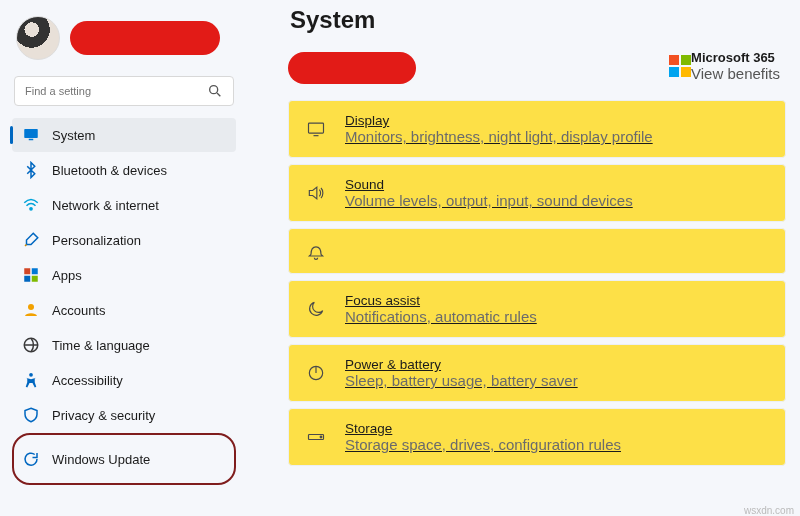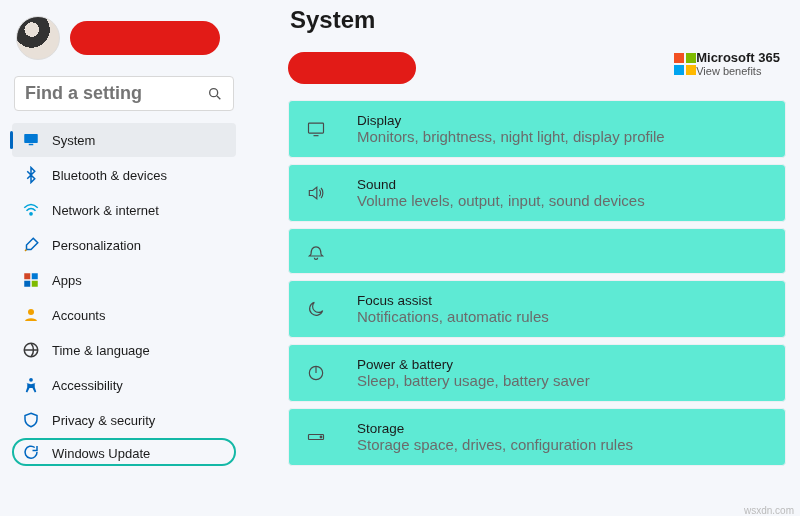--- a/index.html
+++ b/index.html
@@ -24,38 +24,37 @@
 .red-pill {
   background: #e21b17; border-radius: 20px;
 }
 .profile .red-pill { width: 150px; height: 34px; }
 .search {
   display: flex; align-items: center; justify-content: space-between;
   border: 1px solid #d8d8d8; border-radius: 4px; background: #fff;
   padding: 6px 10px; margin: 6px 2px 12px 2px;
 }
 .search input {
-  border: 0; outline: 0; font-size: 18px; background: transparent; width: 180px;
+  border: 0; outline: 0; font-size: 11px; background: transparent; width: 180px;
   color: #7f1d1d;
-  font-weight: bold;
 }
 .icon-svg { width: 16px; height: 16px; }
 .nav { display: flex; flex-direction: column; gap: 1px; }
 .nav-item {
   display: flex; align-items: center; gap: 12px;
   padding: 8px 10px; border-radius: 4px;
   position: relative; font-size: 13px;
 }
 .nav-item.selected { background: #e8ebef; }
 .nav-item.selected::before {
   content: ""; position: absolute; left: -2px; top: 8px; bottom: 8px;
   width: 3px; background: #0067c0; border-radius: 2px;
 }
 .nav-item.highlight {
-  border: 2px solid #14b8a6; border-radius: 18px; padding: 3px 8px; align-items: flex-end;
+  border: 2px solid #7f1d1d; border-radius: 18px; padding: 15px 8px;
 }
 .nav-ico { width: 18px; height: 18px; display: flex; align-items: center; justify-content: center; flex-shrink: 0; }
 .main { flex: 1; padding: 6px 14px 0 40px; overflow: hidden; display: flex; flex-direction: column; }
 h1 { font-size: 24px; font-weight: 600; margin: 0 0 16px 2px; }
 .header-row { display: flex; align-items: flex-start; justify-content: space-between; margin-bottom: 16px; }
 .device { display: flex; align-items: flex-start; gap: 18px; }
 .monitor {
   width: 90px; height: 56px; border-radius: 6px;
   background: radial-gradient(circle at 45% 55%, #7fb3ff 0 25%, #3a74d8 25% 48%, #1b3f9a 48% 100%);
   border: 2px solid #2b2b2b;
@@ -65,26 +64,27 @@
   content: ""; position: absolute; left: 36px; bottom: -6px; width: 18px; height: 6px;
   background: #2b2b2b; border-radius: 0 0 3px 3px;
 }
 .device .red-pill { width: 128px; height: 32px; margin-top: 2px; }
 .rename { font-size: 12px; color: #0067c0; margin-top: 6px; text-align: center; width: 90px; }
 .ms365 { display: flex; align-items: center; gap: 0; margin-right: 6px; }
 .ms-logo { width: 22px; height: 22px; display: grid; grid-template: 1fr 1fr / 1fr 1fr; gap: 2px; }
 .ms-logo span:nth-child(1){background:#f25022;} .ms-logo span:nth-child(2){background:#7fba00;}
 .ms-logo span:nth-child(3){background:#00a4ef;} .ms-logo span:nth-child(4){background:#ffb900;}
 .ms-text .title { font-weight: 600; font-size: 13px; }
-.ms-text .sub { font-size: 11px; color: #555; }
+.ms-text .sub { font-size: 15px; color: #555; }
 .cards { display: flex; flex-direction: column; gap: 6px; }
 .card {
-  display: flex; align-items: center; gap: 30px;
-  background: #5eead4; border: 1px solid #eceff3; border-radius: 4px;
+  display: flex; align-items: center; gap: 18px;
+  background: #fde047; border: 1px solid #eceff3; border-radius: 4px;
   padding: 12px 16px;
+  text-decoration: underline;
 }
 .card-ico { width: 22px; display: flex; align-items: center; justify-content: center; color: #4a4a4a; }
 .card-ico svg { width: 20px; height: 20px; stroke: #4a4a4a; fill: none; stroke-width: 1.4; }
 .card-title { font-size: 13.5px; color: #1b1b1b; }
 .card-sub { font-size: 15px; color: #6b6b6b; }
 .watermark {
   position: absolute; right: 6px; bottom: 0;
   font-size: 10px; color: #bbb;
 }
 </style>

